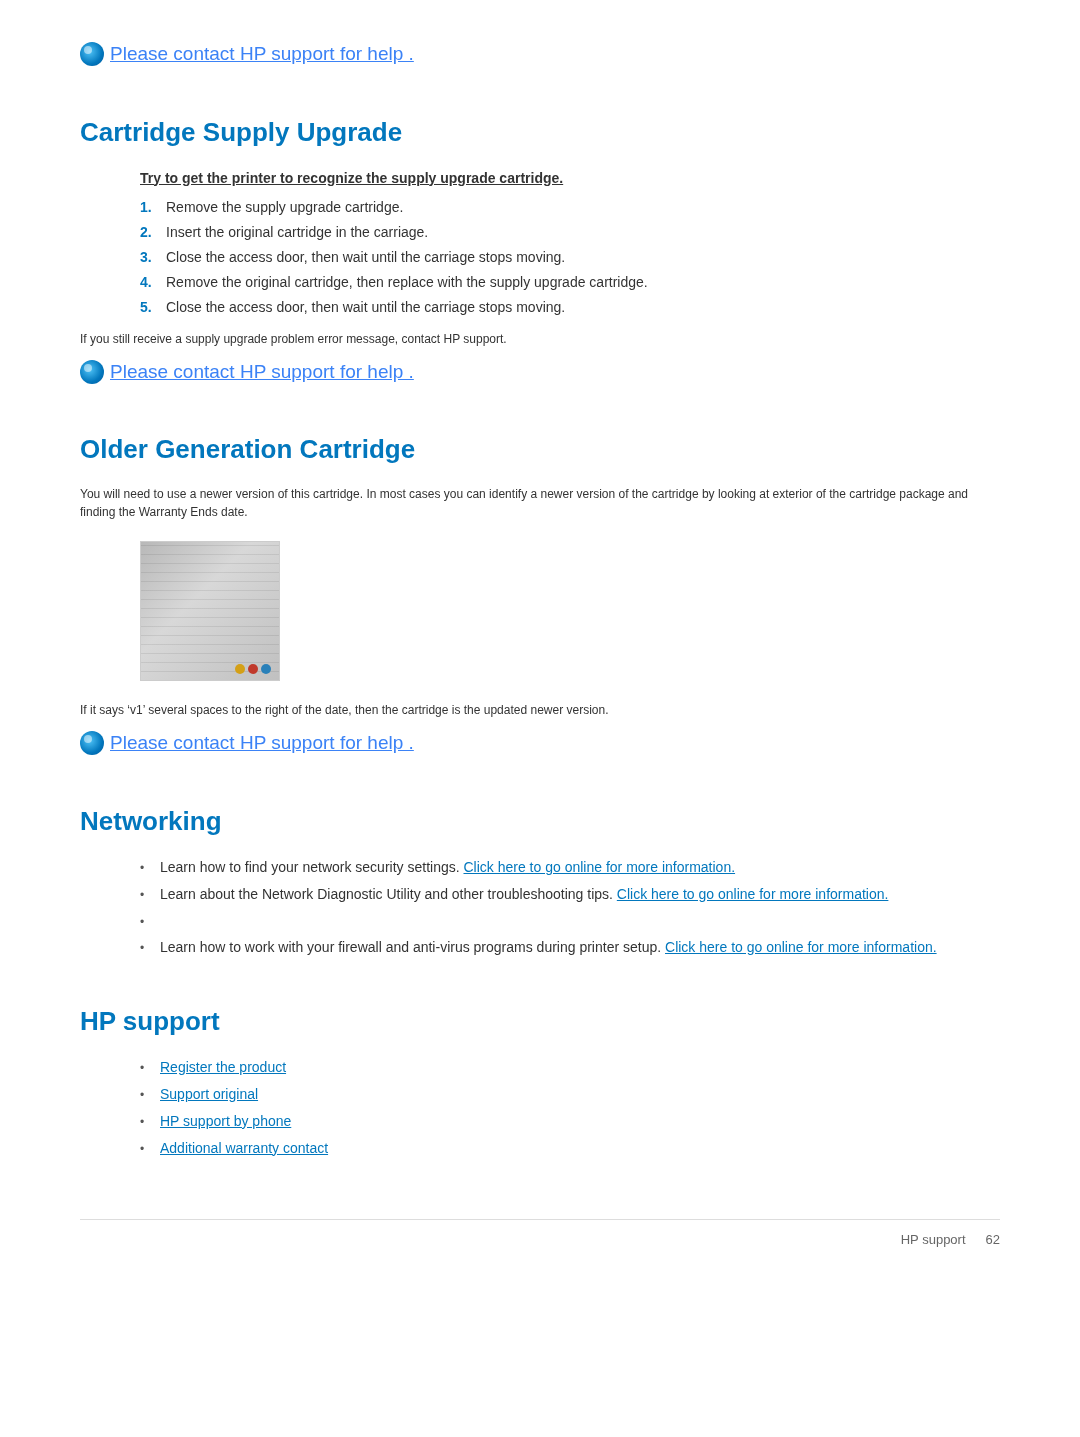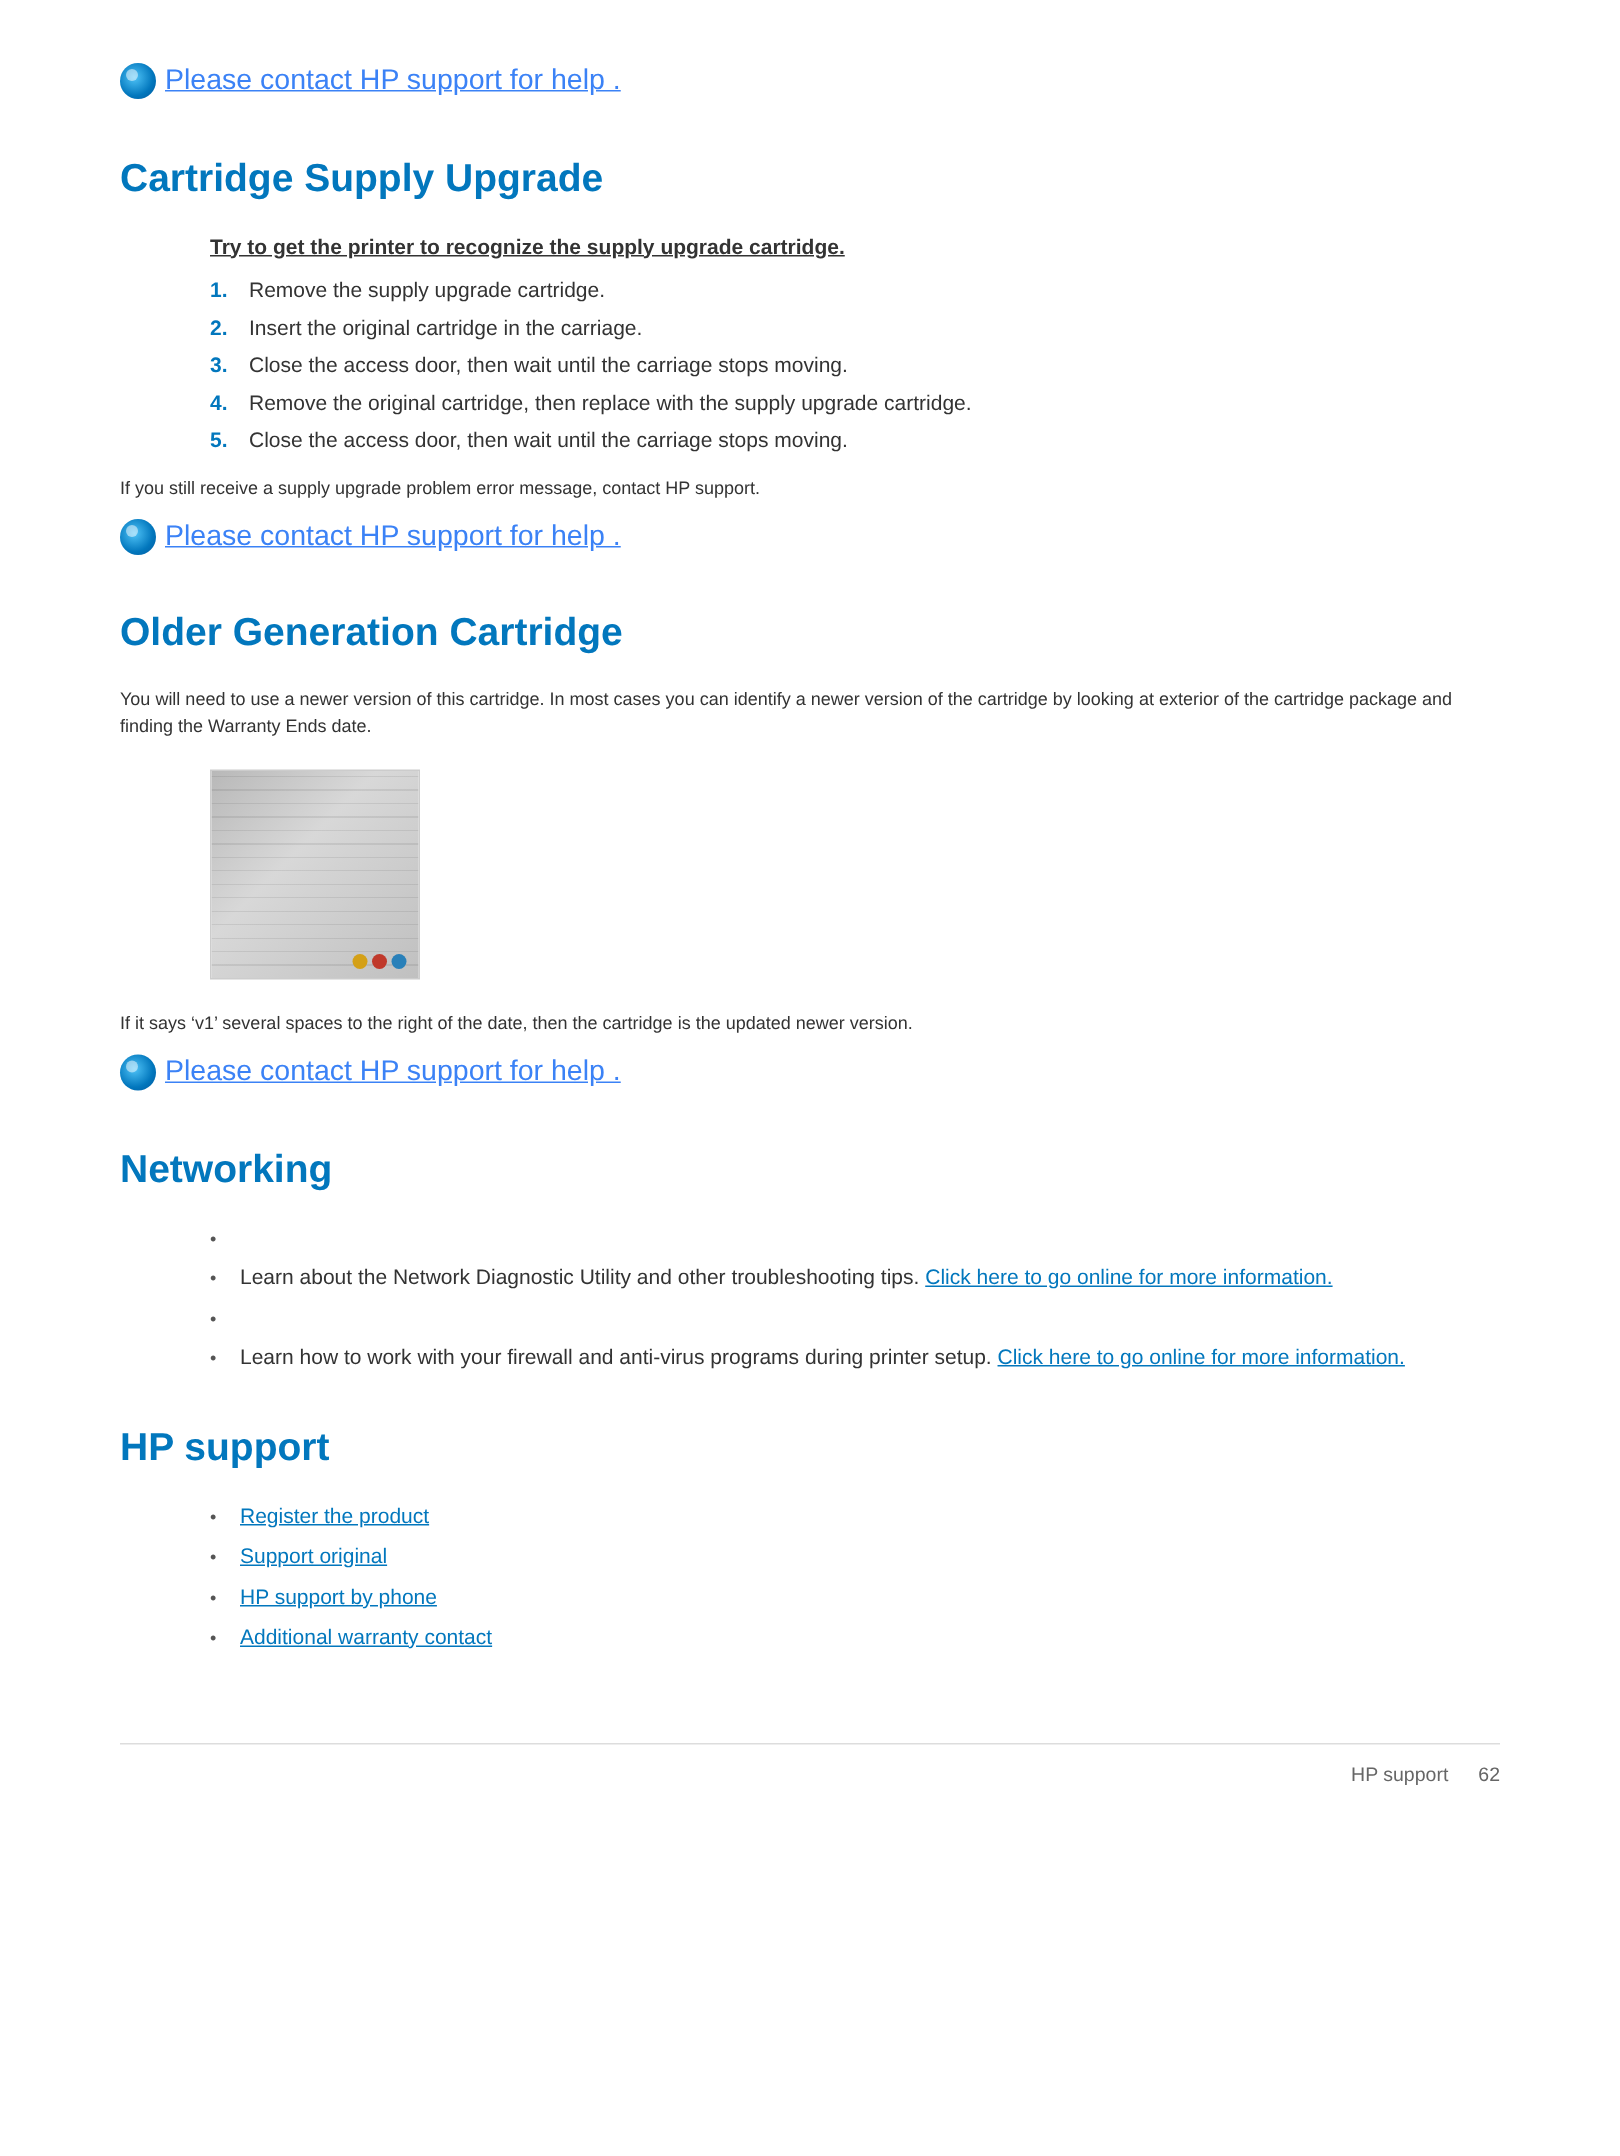--- a/index.html
+++ b/index.html
@@ -53,21 +53,21 @@
       text-decoration: underline;
       cursor: pointer;
       font-size: 19px;
     }
 
     .section-title {
       font-size: 26px;
       font-weight: bold;
       color: #0277bd;
       margin-bottom: 16px;
-      margin-top: 30px;
+      margin-top: 44px;
     }
 
     .bold-intro {
       font-weight: bold;
       font-size: 14px;
       margin-bottom: 8px;
       margin-left: 60px;
       text-decoration: underline;
     }
 
@@ -269,20 +269,24 @@
     <a class="support-link">Please contact HP support for help .</a>
   </div>
 </div>
 
 <div>
   <h2 class="section-title">Networking</h2>
 
   <ul class="bullet-list">
     <li>
       <span class="bullet-dot">•</span>
+      <span>
+        <span>Learn how to find your network security settings.</span>
+        <a class="link-blue">Click here to go online for more information.</a>
+      </span>
     </li>
     <li>
       <span class="bullet-dot">•</span>
       <span>
         <span>Learn about the Network Diagnostic Utility and other troubleshooting tips.</span>
         <a class="link-blue">Click here to go online for more information.</a>
       </span>
     </li>
     <li>
       <span class="bullet-dot">•</span>

